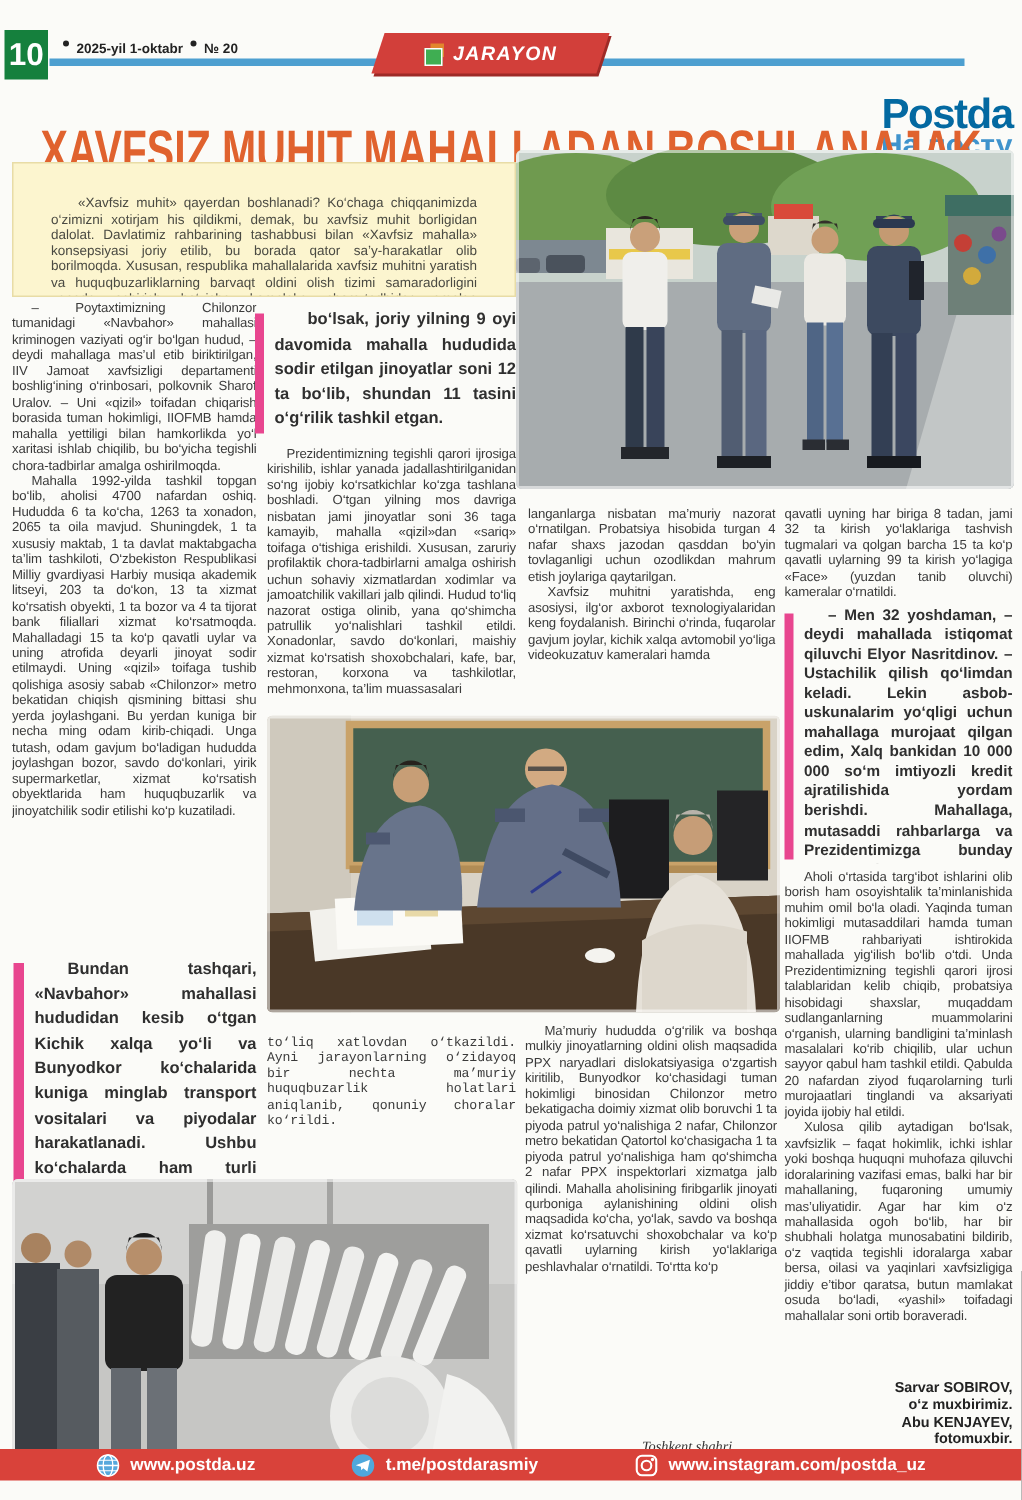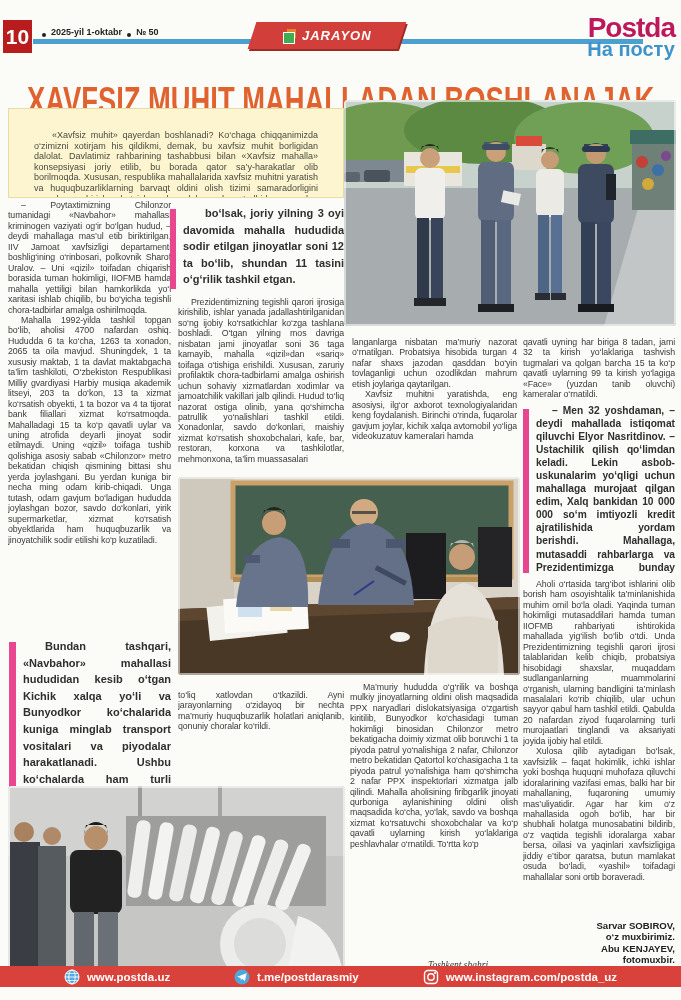--- a/index.html
+++ b/index.html
@@ -1,34 +1,34 @@
 <!DOCTYPE html>
 <html><head>
 <meta charset="utf-8">
 <style>
   html,body{margin:0;padding:0;background:#888;}
   .page{position:relative;width:681px;height:1000px;background:#fbfbf8;overflow:hidden;
         font-family:"Liberation Sans", sans-serif;color:#3b3b3b;}
   .abs{position:absolute;}
 
   
-  .pagenum{left:3px;top:20px;width:29px;height:33px;background:#b91c1c;color:#fff;
+  .pagenum{left:3px;top:20px;width:29px;height:33px;background:#15803d;color:#fff;
            font-weight:bold;font-size:21px;display:flex;align-items:center;justify-content:center;}
-  .dateline{left:42px;top:27px;font-size:9px;font-weight:bold;color:#222;display:flex;align-items:flex-end;gap:5px;}
+  .dateline{left:42px;top:27px;font-size:9px;font-weight:bold;color:#222;display:flex;align-items:flex-start;gap:5px;}
   .dot{width:4px;height:4px;border-radius:50%;background:#222;display:inline-block;}
   .hrule{left:33px;top:39px;width:610px;height:5px;background:#4d9fd0;}
   .banner{left:252px;top:22px;width:150px;height:27px;background:#d23f3a;transform:skewX(-18deg);
           box-shadow:2px 2px 0 #9e2a27;display:flex;align-items:center;justify-content:center;gap:7px;}
   .banner-inner{transform:skewX(18deg);display:flex;align-items:center;gap:6px;}
   .banner-text{color:#fff;font-weight:bold;font-style:italic;font-size:13px;letter-spacing:1px;}
   .sq{position:relative;width:13px;height:13px;}
   .sq .b{position:absolute;left:4px;top:0;width:9px;height:9px;background:#e2862d;}
   .sq .g{position:absolute;left:0;top:3px;width:10px;height:10px;background:#3fae52;border:1px solid #fff;}
   .logo{right:6px;top:14px;text-align:right;line-height:1;}
-  .logo-top{font-size:28px;font-weight:bold;color:#be185d;letter-spacing:-1px;}
+  .logo-top{font-size:28px;font-weight:bold;color:#0369a1;letter-spacing:-1px;margin-top:48px;}
   .logo-bottom{font-size:20px;font-weight:bold;color:#3f93cc;margin-top:-3px;}
 
   
   .headline{left:0;top:56px;width:681px;height:50px;display:flex;align-items:center;justify-content:center;margin-top:20px;}
   .headline span{font-size:38px;font-weight:bold;color:#e0622e;white-space:nowrap;
                  transform:scaleX(0.72);letter-spacing:0px;}
 
   
   .intro{left:8px;top:108px;width:336px;height:90px;background:#fcf5cf;border:1px solid #e8dca6;
          padding:5px 9px;box-sizing:border-box;overflow:hidden;}
@@ -61,21 +61,21 @@
 </head>
 <body>
 
 <div class="page">
 
   <div class="abs pagenum">10</div>
   <div class="abs dateline">
     <span class="dot"></span>
     <span>2025-yil 1-oktabr</span>
     <span class="dot"></span>
-    <span>№ 50</span>
+    <span>№ 20</span>
   </div>
   <div class="abs hrule"></div>
   <div class="abs banner">
     <div class="banner-inner">
       <span class="sq">
           <span class="b"></span>
           <span class="g"></span>
         </span>
       <span class="banner-text">JARAYON</span>
     </div>
@@ -158,21 +158,21 @@
     <p class="ind">– Poytaxtimizning Chilonzor tumanidagi «Navbahor» mahallasi kriminogen vaziyati og‘ir bo‘lgan hudud, – deydi mahallaga mas’ul etib biriktirilgan, IIV Jamoat xavfsizligi departamenti boshlig‘ining o‘rinbosari, polkovnik Sharof Uralov. – Uni «qizil» toifadan chiqarish borasida tuman hokimligi, IIOFMB hamda mahalla yettiligi bilan hamkorlikda yo‘l xaritasi ishlab chiqilib, bu bo‘yicha tegishli chora-tadbirlar amalga oshirilmoqda.</p>
     <p class="ind">Mahalla 1992-yilda tashkil topgan bo‘lib, aholisi 4700 nafardan oshiq. Hududda 6 ta ko‘cha, 1263 ta xonadon, 2065 ta oila mavjud. Shuningdek, 1 ta xususiy maktab, 1 ta davlat maktabgacha ta’lim tashkiloti, O‘zbekiston Respublikasi Milliy gvardiyasi Harbiy musiqa akademik litseyi, 203 ta do‘kon, 13 ta xizmat ko‘rsatish obyekti, 1 ta bozor va 4 ta tijorat bank filiallari xizmat ko‘rsatmoqda. Mahalladagi 15 ta ko‘p qavatli uylar va uning atrofida deyarli jinoyat sodir etilmaydi. Uning «qizil» toifaga tushib qolishiga asosiy sabab «Chilonzor» metro bekatidan chiqish qismining bittasi shu yerda joylashgani. Bu yerdan kuniga bir necha ming odam kirib-chiqadi. Unga tutash, odam gavjum bo‘ladigan hududda joylashgan bozor, savdo do‘konlari, yirik supermarketlar, xizmat ko‘rsatish obyektlarida ham huquqbuzarlik va jinoyatchilik sodir etilishi ko‘p kuzatiladi.</p>
   </div>
   <div class="abs pinkbar" style="left:9px;top:642px;width:7px;height:146px;"></div>
   <div class="abs quote q-big" style="left:23px;top:638px;width:148px;height:152px;">
     <p>Bundan tashqari, «Navbahor» mahallasi hududidan kesib o‘tgan Kichik xalqa yo‘li va Bunyodkor ko‘chalarida kuniga minglab transport vositalari va piyodalar harakatlanadi. Ushbu ko‘chalarda ham turli ko‘rinishdagi huquqbuzarliklar sodir bo‘lishi tabiiy hol. Buni raqamlarda keltiradigan</p>
   </div>
 
   <div class="abs pinkbar" style="left:170px;top:209px;width:6px;height:80px;"></div>
   <div class="abs quote q-big" style="left:183px;top:205px;width:161px;height:88px;">
-    <p>bo‘lsak, joriy yilning 3 oyi davomida mahalla hududida sodir etilgan jinoyatlar soni 12 ta  bo‘lib, shundan 11 ta­sini o‘g‘rilik tashkil etgan.</p>
+    <p>bo‘lsak, joriy yilning 9 oyi davomida mahalla hududida sodir etilgan jinoyatlar soni 12 ta  bo‘lib, shundan 11 ta­sini o‘g‘rilik tashkil etgan.</p>
   </div>
   <div class="abs col" style="left:178px;top:297px;width:166px;height:178px;">
     <p class="ind">Prezidentimizning tegishli qarori ijrosiga kirishilib, ishlar yanada jadallashtirilganidan so‘ng ijobiy ko‘rsatkichlar ko‘zga tashlana boshladi. O‘tgan yilning mos davriga nisbatan jami jinoyatlar soni 36 taga kamayib, mahalla «qizil»dan «sariq» toifaga o‘tishiga erishildi. Xususan, zaruriy profilaktik chora-tadbirlarni amalga oshirish uchun sohaviy xizmatlardan xodimlar va jamoatchilik vakillari jalb qilindi. Hudud to‘liq nazorat ostiga olinib, yana qo‘shimcha patrullik yo‘nalishlari tashkil etildi. Xonadonlar, savdo do‘konlari, maishiy xizmat ko‘rsatish shoxobchalari, kafe, bar, restoran, korxona va tashkilotlar, mehmonxona, ta’lim muassasalari</p>
   </div>
 
   <div class="abs photo" style="left:178px;top:477px;width:342px;height:198px;">
     <svg viewBox="0 0 342 198" preserveAspectRatio="none">
       <rect width="342" height="198" fill="#d9d3c7"></rect>
       <rect x="0" y="0" width="56" height="198" fill="#cfc9bd"></rect>
       <rect x="55" y="6" width="278" height="94" fill="#45604f" stroke="#c9a269" stroke-width="5"></rect>
@@ -202,21 +202,21 @@
 
       <circle cx="284" cy="80" r="13" fill="#c69d77"></circle>
         <path d="M271 76 a13 13 0 0 1 26 0 l-2 -10 -22 0 z" fill="#b8b3aa"></path>
       <path d="M246 198 q4 -86 40 -92 q36 8 40 92 z" fill="#e6e1d8"></path>
       <path d="M250 150 q30 -18 70 -6 l0 54 -70 0 z" fill="#ddd7cc"></path>
       <ellipse cx="222" cy="160" rx="10" ry="5" fill="#f4f3ef"></ellipse>
       <rect x="0.5" y="0.5" width="341" height="197" fill="none" stroke="#ffffff" stroke-width="3" opacity="0.55"></rect>
     </svg>
   </div>
 
-  <div class="abs col" style="left:178px;top:690px;width:166px;height:94px;">
+  <div class="abs col" style="left:178px;top:690px;width:166px;height:94px;font-family:Liberation Mono, monospace;">
     <p>to‘liq xatlovdan o‘tkazildi. Ayni jarayonlarning o‘zidayoq bir nechta ma’muriy huquqbuzarlik holatlari aniqlanib, qonuniy choralar ko‘rildi.</p>
   </div>
 
   <div class="abs photo" style="left:8px;top:786px;width:337px;height:199px;">
     <svg viewBox="0 0 337 199" preserveAspectRatio="none">
       <rect width="337" height="199" fill="#c6c6c4"></rect>
       <rect x="0" y="0" width="337" height="70" fill="#d2d2d0"></rect>
       <rect x="130" y="0" width="4" height="120" fill="#9a9a98"></rect>
         <rect x="210" y="0" width="4" height="100" fill="#a4a4a2"></rect>
 

